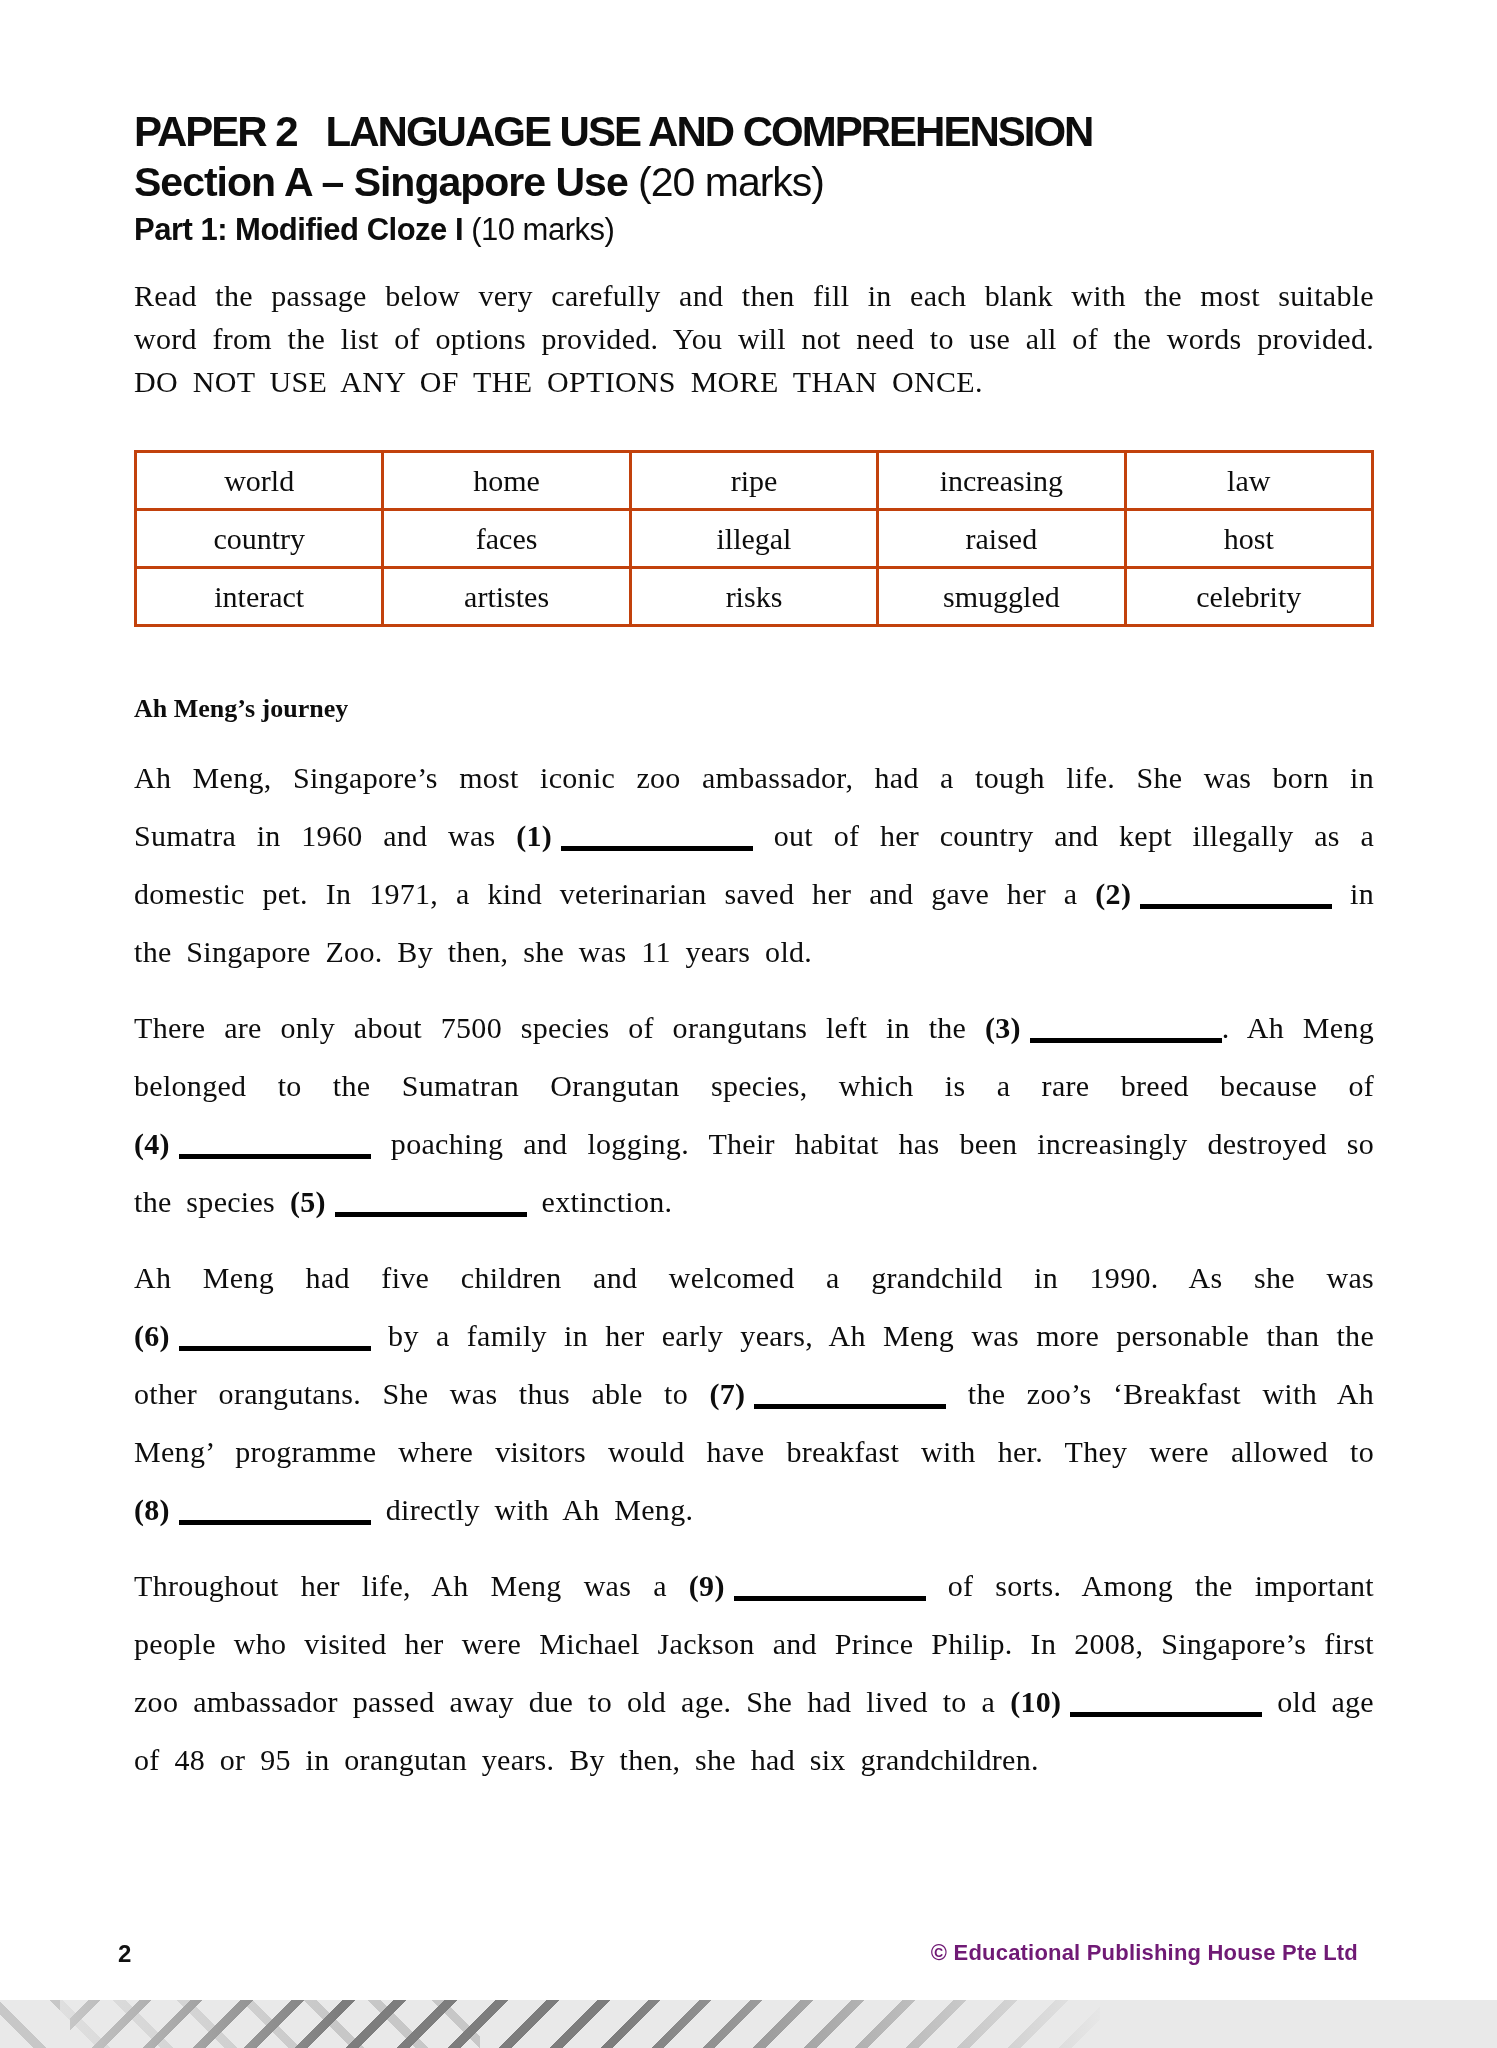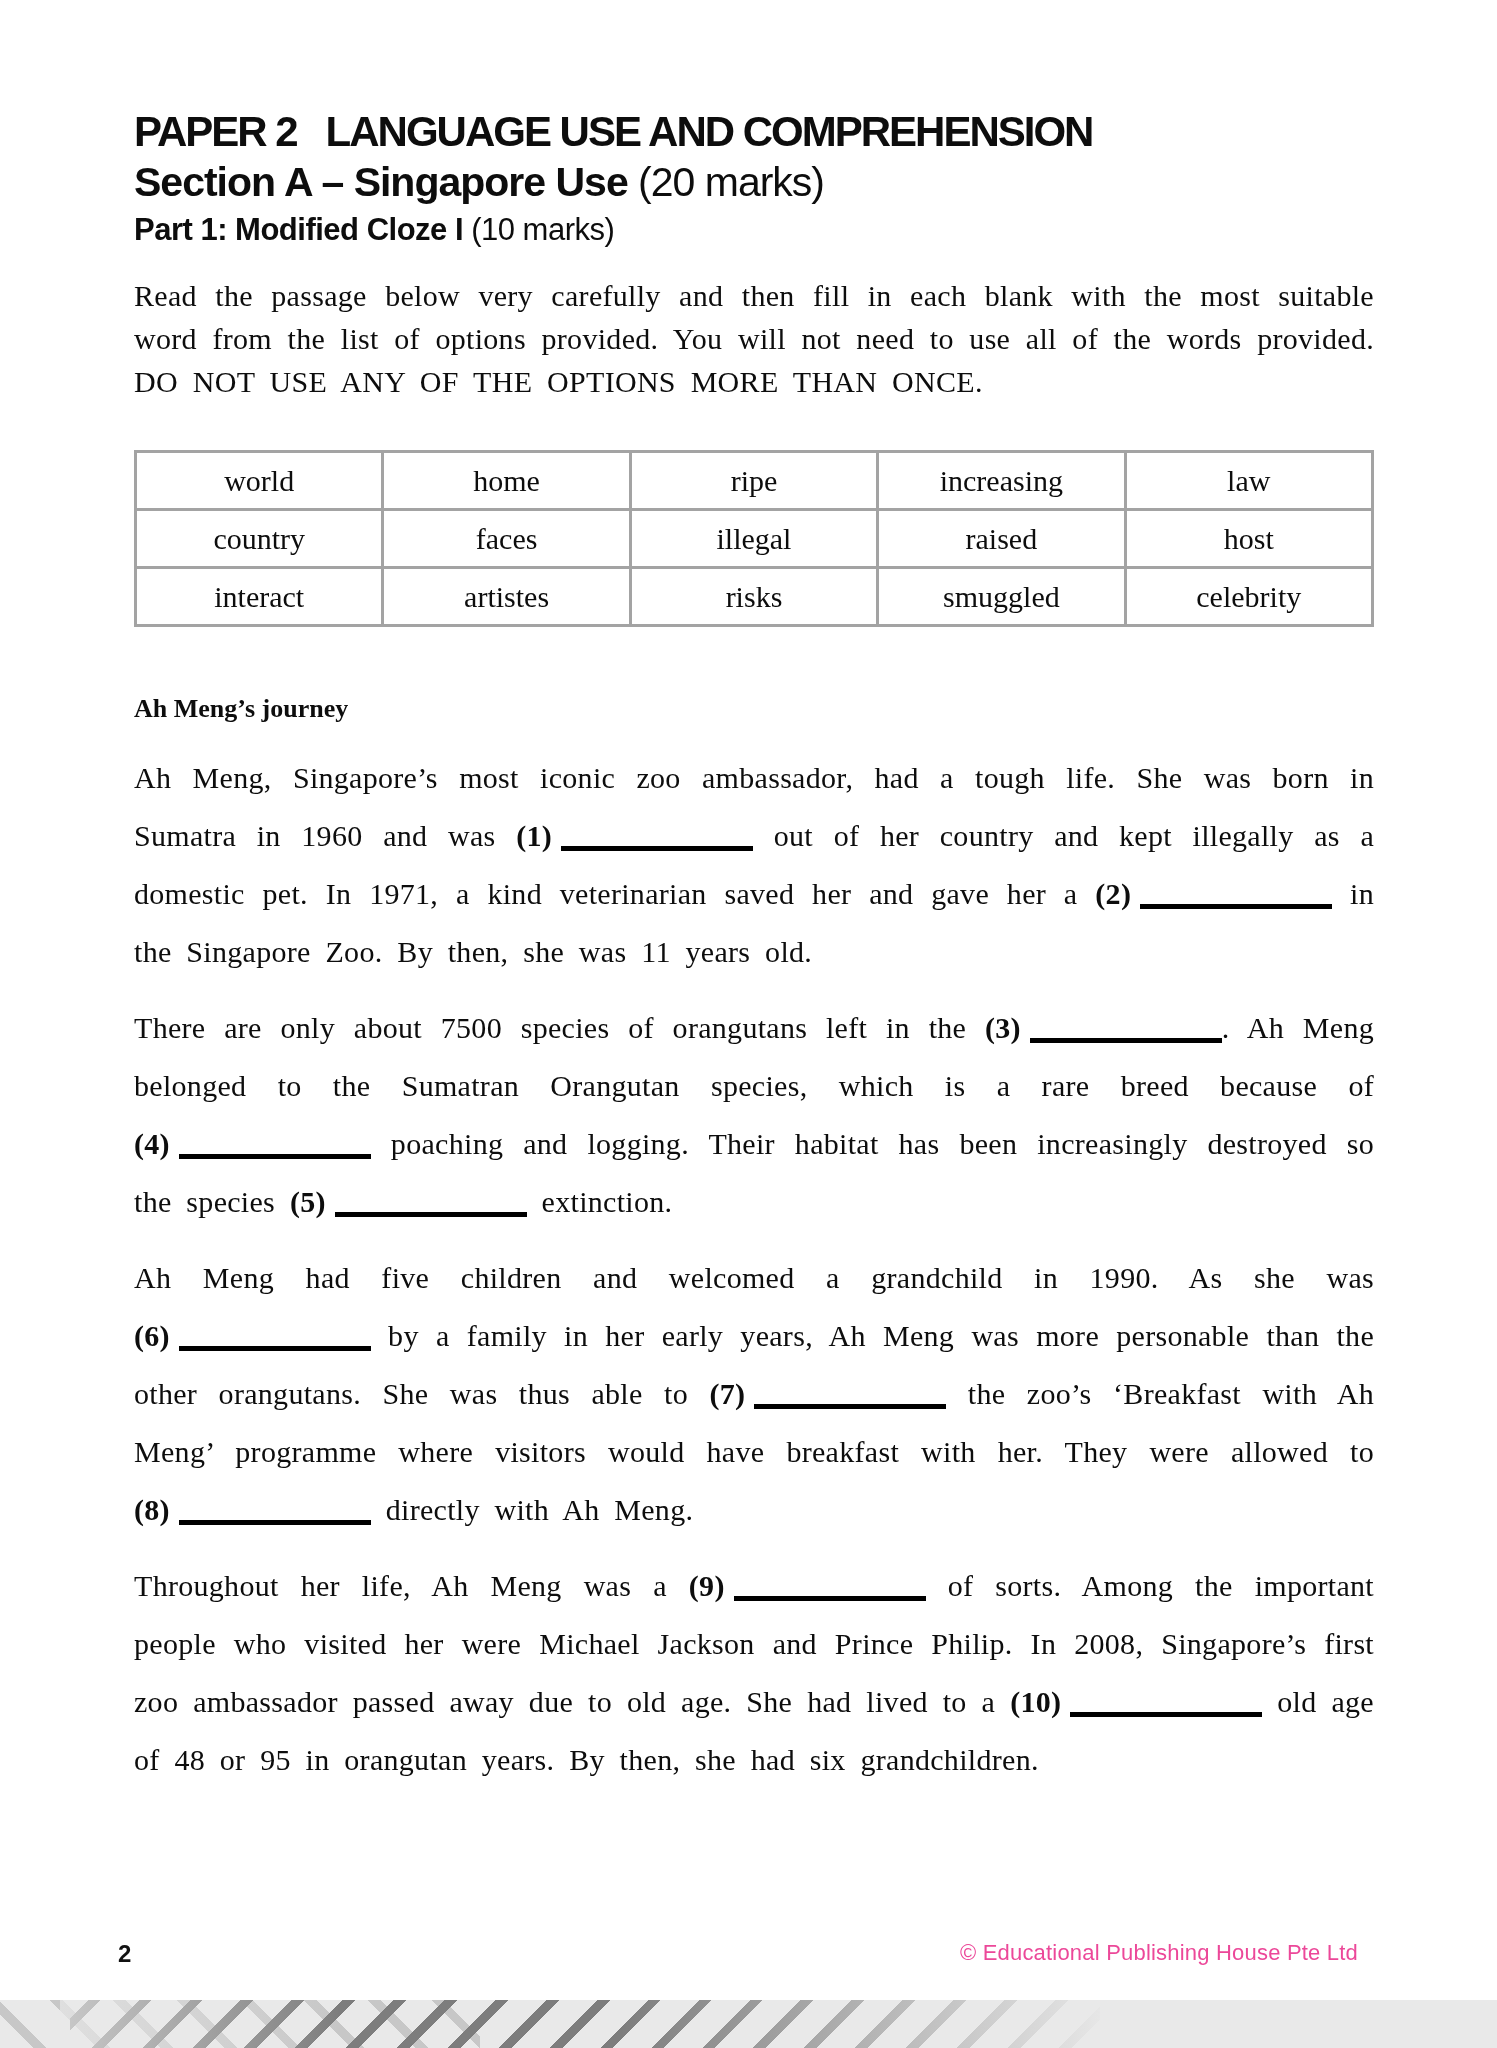--- a/index.html
+++ b/index.html
@@ -46,21 +46,21 @@
     word-spacing:7px;letter-spacing:0.3px;
     margin:27px 0 0 0;
   }
   table.wordbank{
     width:100%;
     border-collapse:collapse;
     table-layout:fixed;
     margin-top:47px;
   }
   table.wordbank td{
-    border:3px solid #a3a3a3;
+    border:3px solid #c2410c;
     height:55px;
     text-align:center;vertical-align:middle;
     font-family:"Liberation Serif", serif;
     font-size:30px;
     padding:0;
   }
   .passage-title{
     text-align:left;
     font-weight:700;font-size:26px;line-height:36px;
     margin:64px 0 0 0;
@@ -85,21 +85,21 @@
     position:absolute;
     left:118px;right:139px;top:1940px;
     font-family:"Liberation Sans", sans-serif;
   }
   .page-num{
     float:left;
     font-weight:700;font-size:24px;color:#111;
   }
   .copyright{
     float:right;
-    font-weight:400;font-size:22px;color:#ec4899;
+    font-weight:700;font-size:22px;color:#701a75;
     letter-spacing:0.2px;
   }
   .band{
     position:absolute;left:0;right:0;bottom:0;height:48px;
     background:#e9e9e9;
     overflow:hidden;
   }
   .band .bs-back{
     position:absolute;top:-20px;bottom:-30px;left:0;width:480px;
     background:repeating-linear-gradient(45deg, #c7c7c7 0 9px, transparent 9px 45px);

